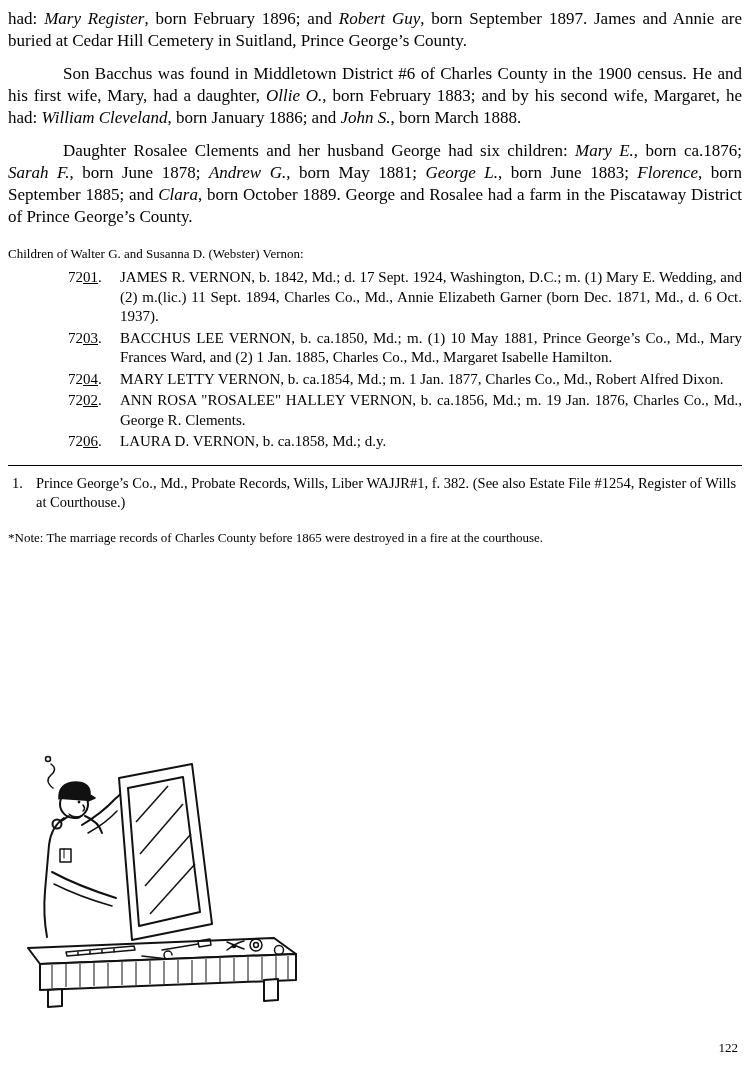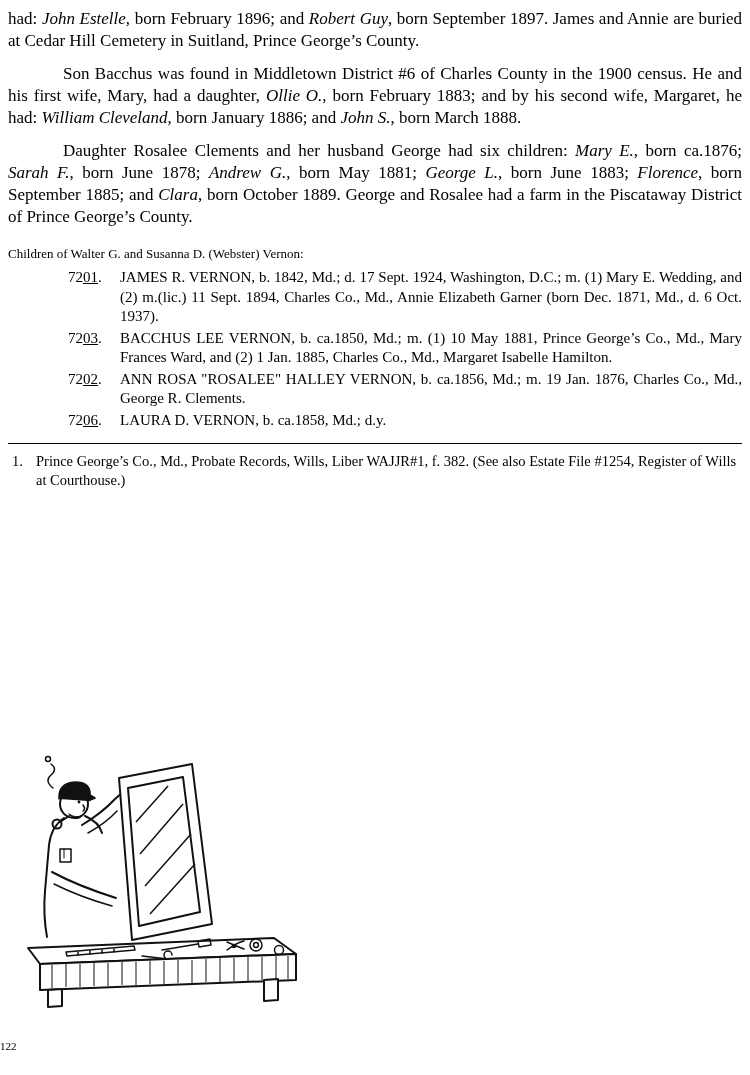--- a/index.html
+++ b/index.html
@@ -68,70 +68,75 @@
   }
   .illustration {
     position: absolute;
     left: 22px;
     top: 752px;
     width: 290px;
     height: 260px;
   }
   .page-number {
     position: absolute;
-    left: 0; right: 4px;
+    left: 0; right: 12px;
     top: 1040px;
-    text-align: left;
-    font-size: 11px;
+    text-align: right;
+    font-size: 13px;
   }
 </style>
 </head>
 <body>
 
 <div class="page">
 
-  <p class="body-par no-indent"><span>had: </span><span class="it">John Estelle</span><span>, born February 1896; and </span><span class="it">Robert Guy</span><span>, born September 1897.  James and Annie are buried at Cedar Hill Cemetery in Suitland, Prince George’s County.</span></p>
+  <p class="body-par no-indent"><span>had: </span><span class="it">Mary Register</span><span>, born February 1896; and </span><span class="it">Robert Guy</span><span>, born September 1897.  James and Annie are buried at Cedar Hill Cemetery in Suitland, Prince George’s County.</span></p>
 
   <p class="body-par"><span>Son Bacchus was found in Middletown District #6 of Charles County in the 1900 census.  He and his first wife, Mary, had a daughter, </span><span class="it">Ollie O.</span><span>, born February 1883; and by his second wife, Margaret, he had: </span><span class="it">William Cleveland</span><span>, born January 1886; and </span><span class="it">John S.</span><span>, born March 1888.</span></p>
 
   <p class="body-par"><span>Daughter Rosalee Clements and her husband George had six children: </span><span class="it">Mary E.</span><span>, born ca.1876; </span><span class="it">Sarah F.</span><span>, born June 1878; </span><span class="it">Andrew G.</span><span>, born May 1881; </span><span class="it">George L.</span><span>, born June 1883; </span><span class="it">Florence</span><span>, born September 1885; and </span><span class="it">Clara</span><span>, born October 1889.  George and Rosalee had a farm in the Piscataway District of Prince George’s County.</span></p>
 
   <p class="section-heading">Children of Walter G. and Susanna D. (Webster) Vernon:</p>
 
   <div class="child-list">
   <div class="child-entry">
     <span class="entry-num"><span>72</span><span class="ul">01</span><span>.</span></span>
     <span class="entry-text">JAMES R. VERNON, b. 1842, Md.; d. 17 Sept. 1924, Washington, D.C.; m. (1) Mary E. Wedding, and (2) m.(lic.) 11 Sept. 1894, Charles Co., Md., Annie Elizabeth Garner (born Dec. 1871, Md., d. 6 Oct. 1937).</span>
   </div>
 
 
   <div class="child-entry">
     <span class="entry-num"><span>72</span><span class="ul">03</span><span>.</span></span>
     <span class="entry-text">BACCHUS LEE VERNON, b. ca.1850, Md.; m. (1) 10 May 1881, Prince George’s Co., Md., Mary Frances Ward, and (2) 1 Jan. 1885, Charles Co., Md., Margaret Isabelle Hamilton.</span>
   </div>
 
+  <div class="child-entry">
+    <span class="entry-num"><span>72</span><span class="ul">04</span><span>.</span></span>
+    <span class="entry-text">MARY LETTY VERNON, b. ca.1854, Md.; m. 1 Jan. 1877, Charles Co., Md., Robert Alfred Dixon.</span>
+  </div>
 
   <div class="child-entry">
     <span class="entry-num"><span>72</span><span class="ul">02</span><span>.</span></span>
     <span class="entry-text">ANN ROSA "ROSALEE" HALLEY VERNON, b. ca.1856, Md.; m. 19 Jan. 1876, Charles Co., Md., George R. Clements.</span>
   </div>
 
   <div class="child-entry">
     <span class="entry-num"><span>72</span><span class="ul">06</span><span>.</span></span>
     <span class="entry-text">LAURA D. VERNON, b. ca.1858, Md.; d.y.</span>
   </div>
 </div>
 
   <hr class="foot-rule">
 
   <div class="footnote">
     <span class="fn-num">1.</span>
     <span class="fn-text">Prince George’s Co., Md., Probate Records, Wills, Liber WAJJR#1, f. 382. (See also Estate File #1254, Register of Wills at Courthouse.)</span>
   </div>
 
+  <p class="note">*Note: The marriage records of Charles County before 1865 were destroyed in a fire at the courthouse.</p>
 
   <div class="illustration">
     <svg viewBox="0 0 290 258" width="290" height="258" xmlns="http://www.w3.org/2000/svg">
 
       <g stroke="#111" fill="none" stroke-width="1.5" stroke-linecap="round">
         <path d="M31,36 q-9,-7 -2,-13 q7,-6 0,-11"></path>
         <circle cx="26" cy="7" r="2.5"></circle>
       </g>
 
       <g stroke="#111" fill="none" stroke-width="2" stroke-linecap="round" stroke-linejoin="round">

